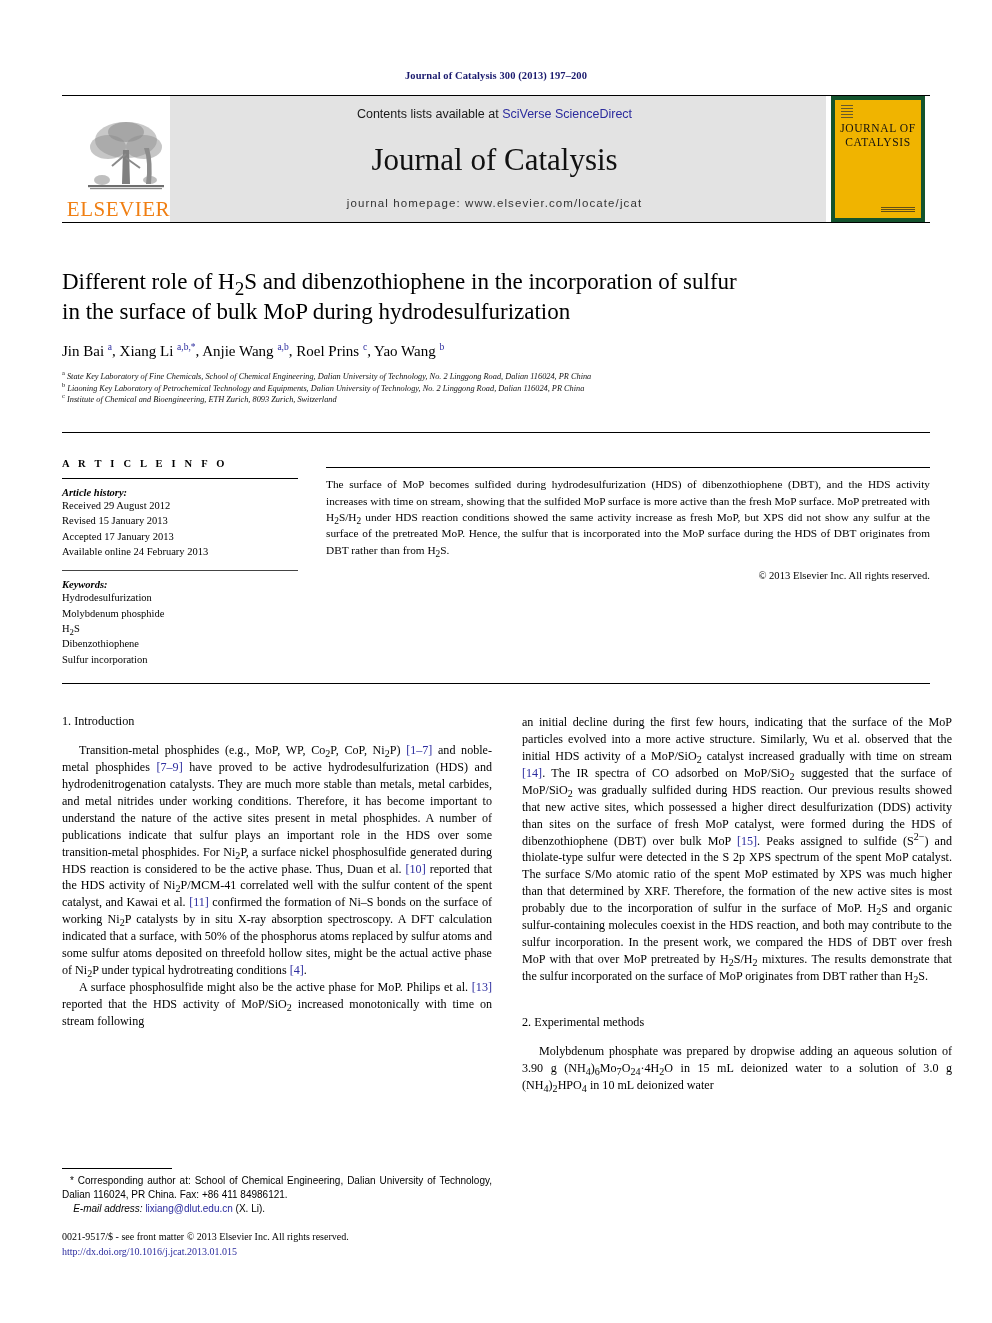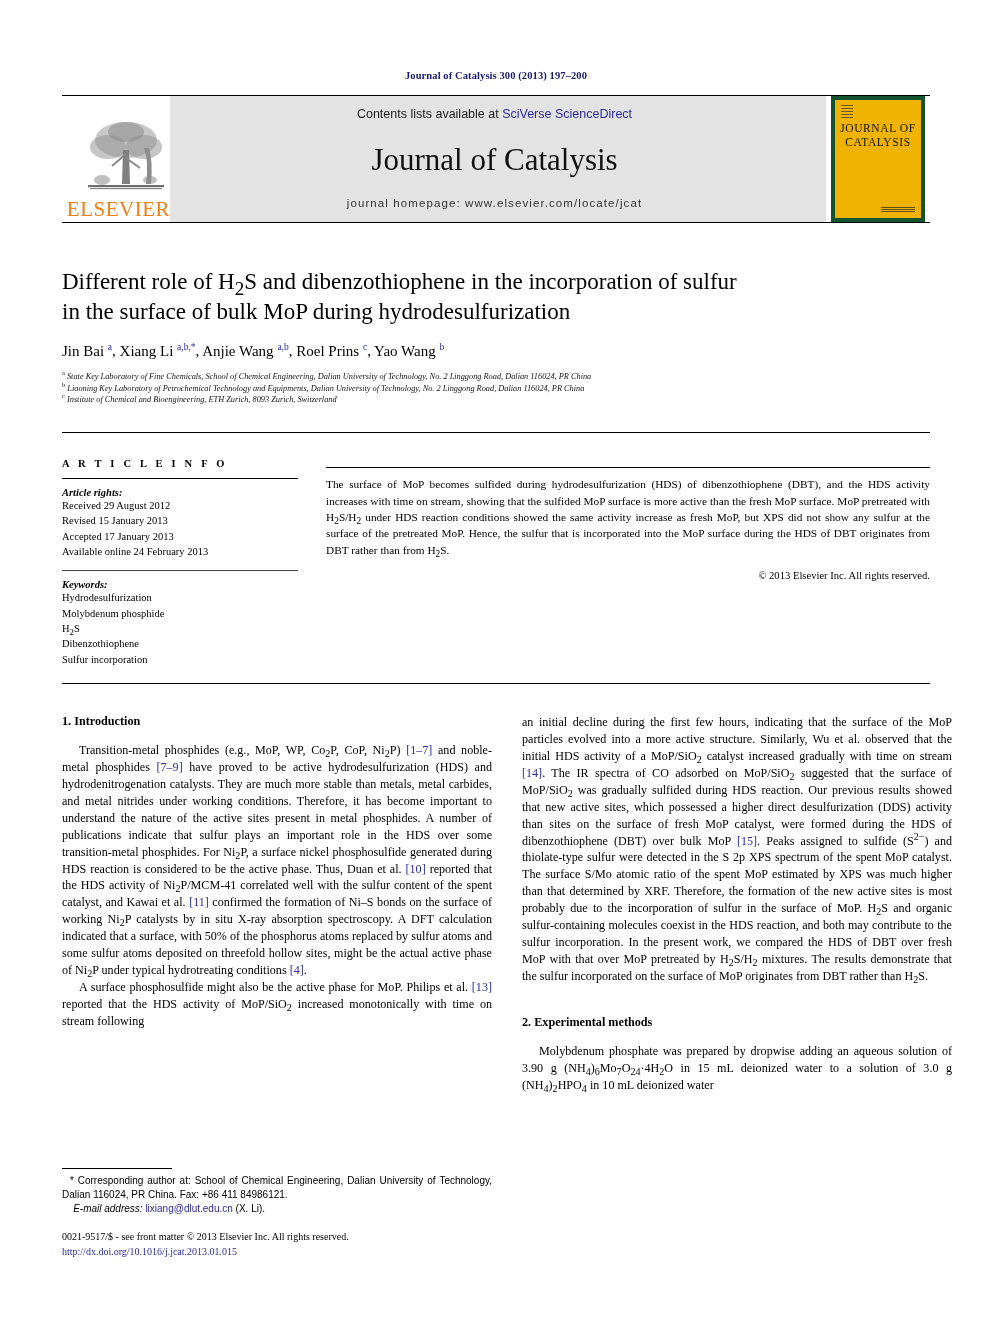--- a/index.html
+++ b/index.html
@@ -199,21 +199,21 @@
 
   
   .body-cols {
     margin: 30px 62px 0 62px;
     display: flex;
     gap: 30px;
   }
   .bcol { width: 430px; flex: 0 0 430px; position: relative; }
   h2.body-head {
     font-family: "Liberation Serif", serif;
-    font-weight: bold;
+    font-weight: normal;
     font-size: 12.2px;
     margin: 0 0 13px 0;
   }
   h2.body-head.spaced { margin-top: 30px; }
   p.body-p {
     font-family: "Liberation Serif", serif;
     font-size: 12.1px;
     line-height: 1.40;
     text-align: justify;
     margin: 0;
@@ -301,21 +301,21 @@
       <div class="affil"><sup>a</sup> <span>State Key Laboratory of Fine Chemicals, School of Chemical Engineering, Dalian University of Technology, No. 2 Linggong Road, Dalian 116024, PR China</span></div>
       <div class="affil"><sup>b</sup> <span>Liaoning Key Laboratory of Petrochemical Technology and Equipments, Dalian University of Technology, No. 2 Linggong Road, Dalian 116024, PR China</span></div>
       <div class="affil"><sup>c</sup> <span>Institute of Chemical and Bioengineering, ETH Zurich, 8093 Zurich, Switzerland</span></div>
     </div>
   </div>
 
   <div class="info-wrap">
     <div class="col-info">
       <div class="sec-head">A R T I C L E   I N F O</div>
       <div class="rule"></div>
-      <div class="info-label">Article rights:</div>
+      <div class="info-label">Article history:</div>
       <div class="info-line">Received 29 August 2012</div>
       <div class="info-line">Revised 15 January 2013</div>
       <div class="info-line">Accepted 17 January 2013</div>
       <div class="info-line">Available online 24 February 2013</div>
       <div class="rule-thin"></div>
       <div class="info-label">Keywords:</div>
       <div class="info-line">Hydrodesulfurization</div>
       <div class="info-line">Molybdenum phosphide</div>
       <div class="info-line">H<sub>2</sub>S</div>
       <div class="info-line">Dibenzothiophene</div>

